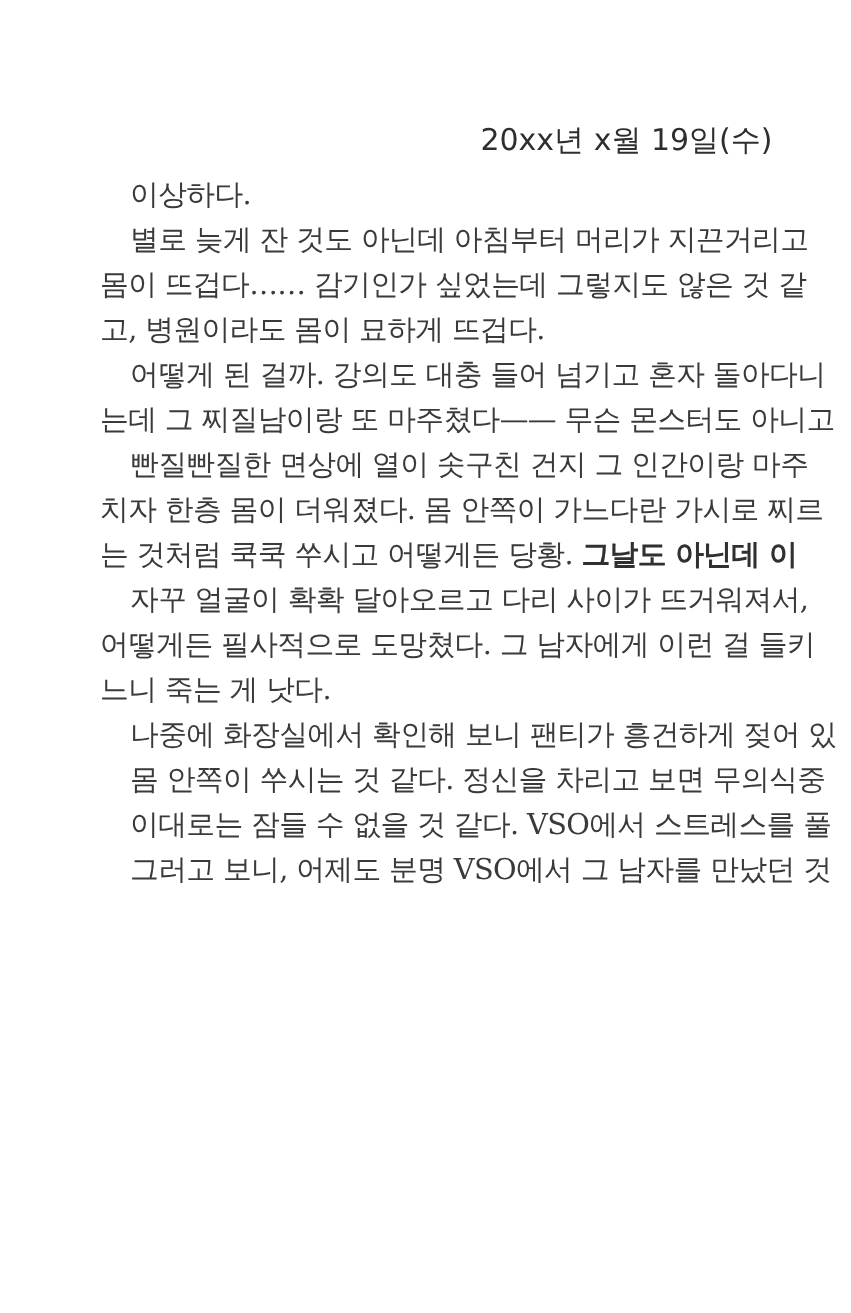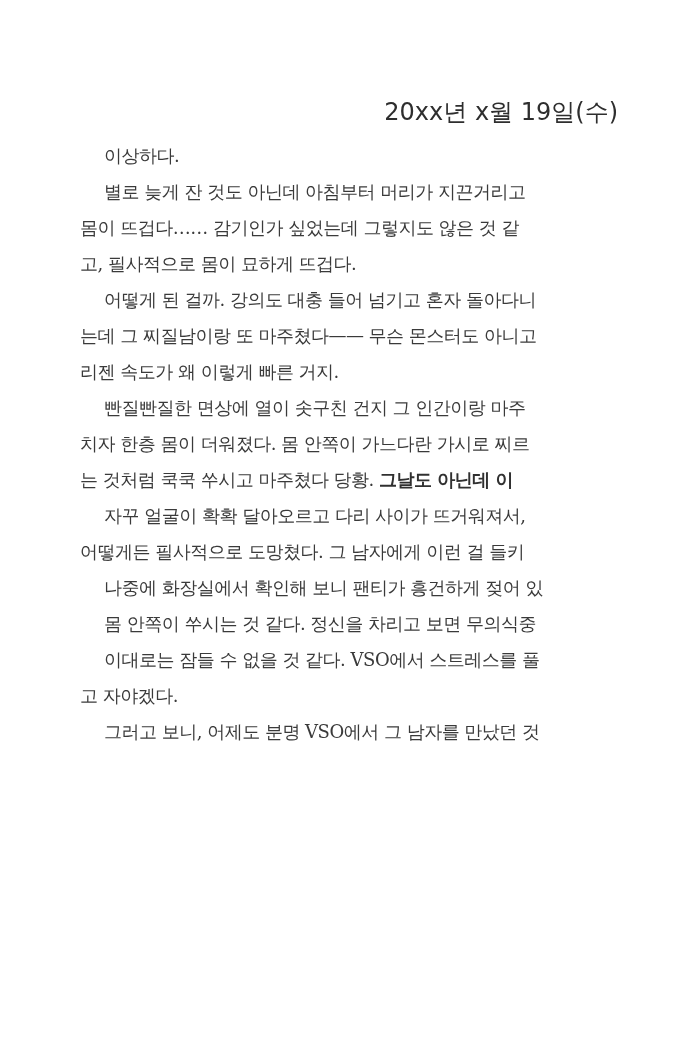--- a/index.html
+++ b/index.html
@@ -32,21 +32,21 @@
     font-weight: 500;
     line-height: 32px;
     height: 32px;
     text-align: right;
     color: var(--date-ink);
     letter-spacing: 0px;
     margin-bottom: 10px;
     white-space: nowrap;
   }
   .diary-body {
-    font-size: 18px;
+    font-size: 23px;
     color: var(--ink);
     letter-spacing: -0.5px;
   }
   .diary-body .line {
     height: 36px;
     line-height: 36px;
     white-space: nowrap;
   }
   .diary-body .line.indent {
     padding-left: 24px;
@@ -59,29 +59,28 @@
 </head>
 <body>
 
 <div class="book-page">
   <div class="page-content">
     <div class="date-line">20xx년 x월 19일(수)</div>
     <div class="diary-body">
         <div class="line indent"><span>이상하다.</span></div>
         <div class="line indent"><span>별로 늦게 잔 것도 아닌데 아침부터 머리가 지끈거리고</span></div>
         <div class="line"><span>몸이 뜨겁다…… 감기인가 싶었는데 그렇지도 않은 것 같</span></div>
-        <div class="line"><span>고, 필사적으로 몸이 묘하게 뜨겁다.</span></div>
+        <div class="line"><span>고, 병원이라도 몸이 묘하게 뜨겁다.</span></div>
         <div class="line indent"><span>어떻게 된 걸까. 강의도 대충 들어 넘기고 혼자 돌아다니</span></div>
         <div class="line"><span>는데 그 찌질남이랑 또 마주쳤다—— 무슨 몬스터도 아니고</span></div>
-        <div class="line"><span>리젠 속도가 왜 이렇게 빠른 거지.</span></div>
         <div class="line indent"><span>빤질빤질한 면상에 열이 솟구친 건지 그 인간이랑 마주</span></div>
         <div class="line"><span>치자 한층 몸이 더워졌다. 몸 안쪽이 가느다란 가시로 찌르</span></div>
-        <div class="line"><span>는 것처럼 쿡쿡 쑤시고 마주쳤다 당황. </span><span class="bold">그날도 아닌데 이</span></div>
+        <div class="line"><span>는 것처럼 쿡쿡 쑤시고 어떻게든 당황. </span><span class="bold">그날도 아닌데 이</span></div>
         <div class="line indent"><span>자꾸 얼굴이 확확 달아오르고 다리 사이가 뜨거워져서,</span></div>
         <div class="line"><span>어떻게든 필사적으로 도망쳤다. 그 남자에게 이런 걸 들키</span></div>
+        <div class="line"><span>느니 죽는 게 낫다.</span></div>
         <div class="line indent"><span>나중에 화장실에서 확인해 보니 팬티가 흥건하게 젖어 있</span></div>
         <div class="line indent"><span>몸 안쪽이 쑤시는 것 같다. 정신을 차리고 보면 무의식중</span></div>
         <div class="line indent"><span>이대로는 잠들 수 없을 것 같다. VSO에서 스트레스를 풀</span></div>
-        <div class="line"><span>고 자야겠다.</span></div>
         <div class="line indent"><span>그러고 보니, 어제도 분명 VSO에서 그 남자를 만났던 것</span></div>
       </div>
   </div>
 </div>
 
 </body></html>

